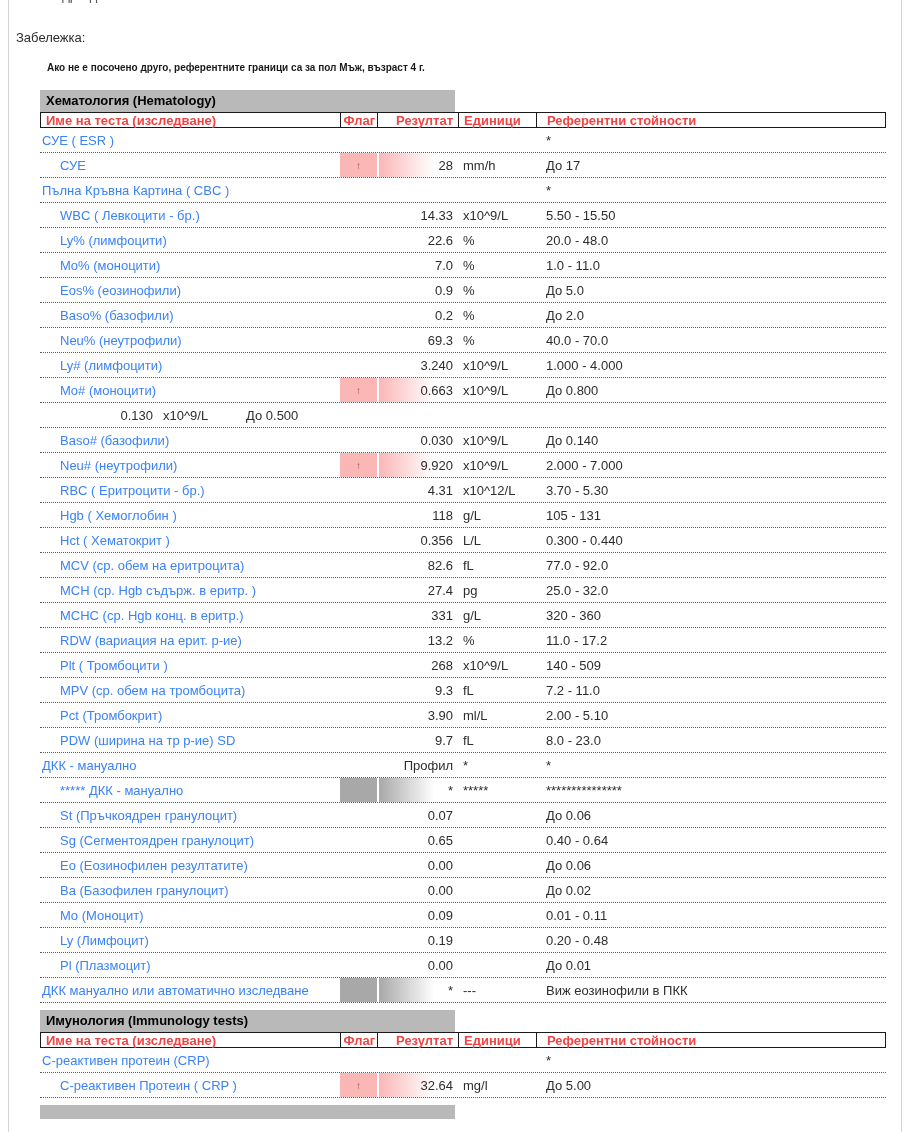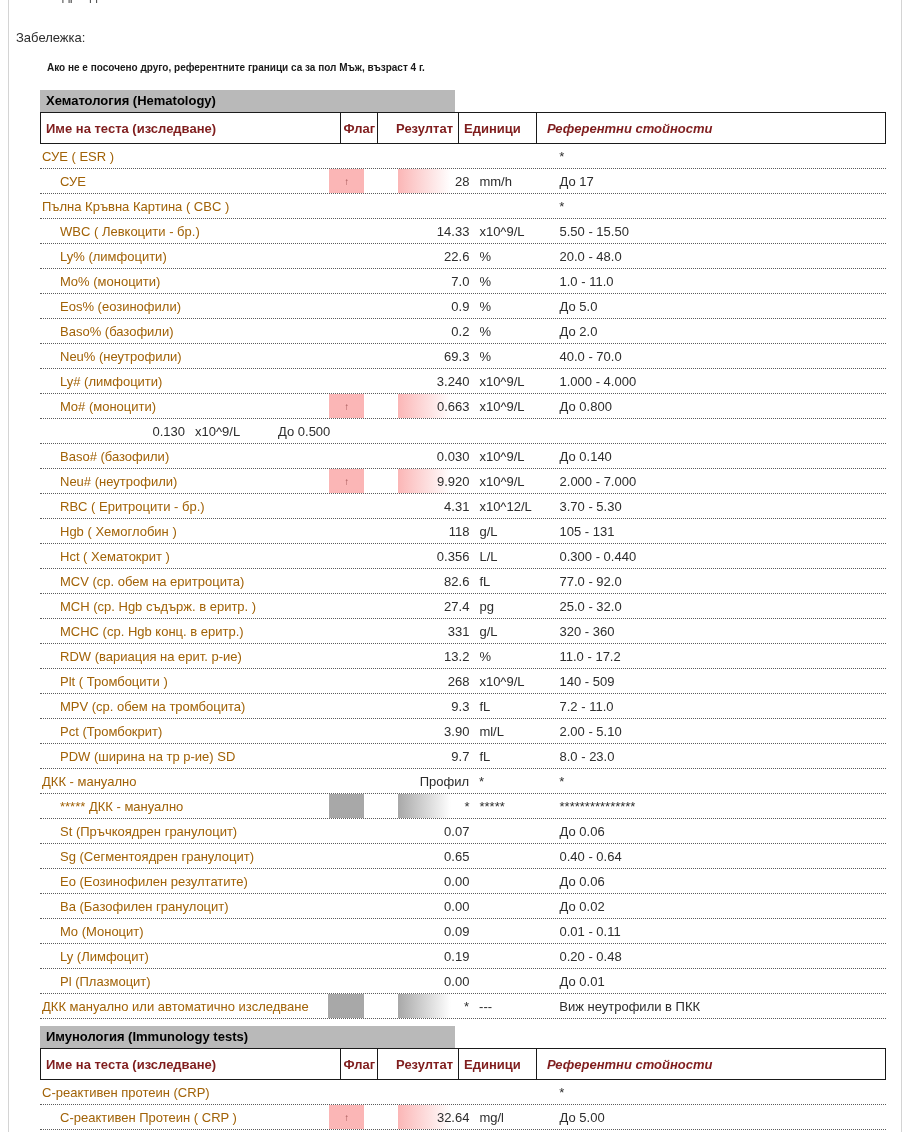--- a/index.html
+++ b/index.html
@@ -27,43 +27,43 @@
   .section { margin-top:0; }
   .section + .section { margin-top:7px; }
 
   .section-bar {
     width:415px; height:22px; line-height:22px;
     background:var(--section-bar-bg, #b9b9b9);
     font-weight:bold; font-size:13px; color:#000;
     padding-left:6px;
   }
   .thead {
-    display:flex; height:32px;
+    display:flex; height:16px;
     border:1px solid #1a1a1a;
-    font-weight:bold; font-size:13px; color:#7f1d1d;
+    font-weight:bold; font-size:13px; color:#ef4444;
     background:#fff;
   }
   .th { display:flex; align-items:center; padding:0 5px; height:100%; }
   .th + .th { border-left:1px solid #1a1a1a; }
   .th.c-name  { width:300px; }
   .th.c-flag  { width:37px;  justify-content:center; padding:0 6px; }
   .th.c-res   { width:81px;  justify-content:flex-end; }
   .th.c-unit  { width:78px;  }
-  .th.c-ref   { width:350px; padding-left:10px;font-style:italic; }
+  .th.c-ref   { width:350px; padding-left:10px; }
 
   .row {
     display:flex; height:25px; align-items:stretch;
     border-bottom:1px dotted #5c5c5c;
     font-size:13px;
   }
   .cell { display:flex; align-items:center; }
-  .cell-name { width:300px; padding-left:2px;  color:#a16207; }
+  .cell-name { width:300px; padding-left:2px;  color:#3b82f6; }
   .row.indent .cell-name { padding-left:20px; }
   .cell-flag { width:37px; justify-content:center; font-size:10px; }
-  .cell-result { width:81px; justify-content:flex-end; padding-right:5px;margin-left:32px; }
+  .cell-result { width:81px; justify-content:flex-end; padding-right:5px; }
   .cell-units  { width:78px; padding-left:5px; }
   .cell-ref    { width:350px; padding-left:10px; }
 
   .row.flag-high .cell-flag {
     background:var(--flag-high-bg, #fbb6b6);
     color:var(--flag-arrow-color, #9c4f4f);
   }
   .row.flag-high .cell-result {
     background:linear-gradient(to right, var(--flag-high-bg, #fbb6b6), #ffffff 70%);
     border-left:2px solid #fff;
@@ -447,21 +447,21 @@
     <div class="cell cell-ref">До 0.01</div>
   </div>
 
   <div class="row flag-neutral">
     <div class="cell cell-name">ДКК мануално или автоматично изследване</div>
     <div class="cell cell-flag">
       <span class="flag-glyph"></span>
     </div>
     <div class="cell cell-result">*</div>
     <div class="cell cell-units">---</div>
-    <div class="cell cell-ref">Виж неутрофили в ПКК</div>
+    <div class="cell cell-ref">Виж еозинофили в ПКК</div>
   </div>
 </div>
   </div>
 
   <div class="section">
     <div class="section-bar">
       <span>Имунология (Immunology tests)</span>
     </div>
     <div class="thead">
       <div class="th c-name">Име на теста (изследване)</div>

